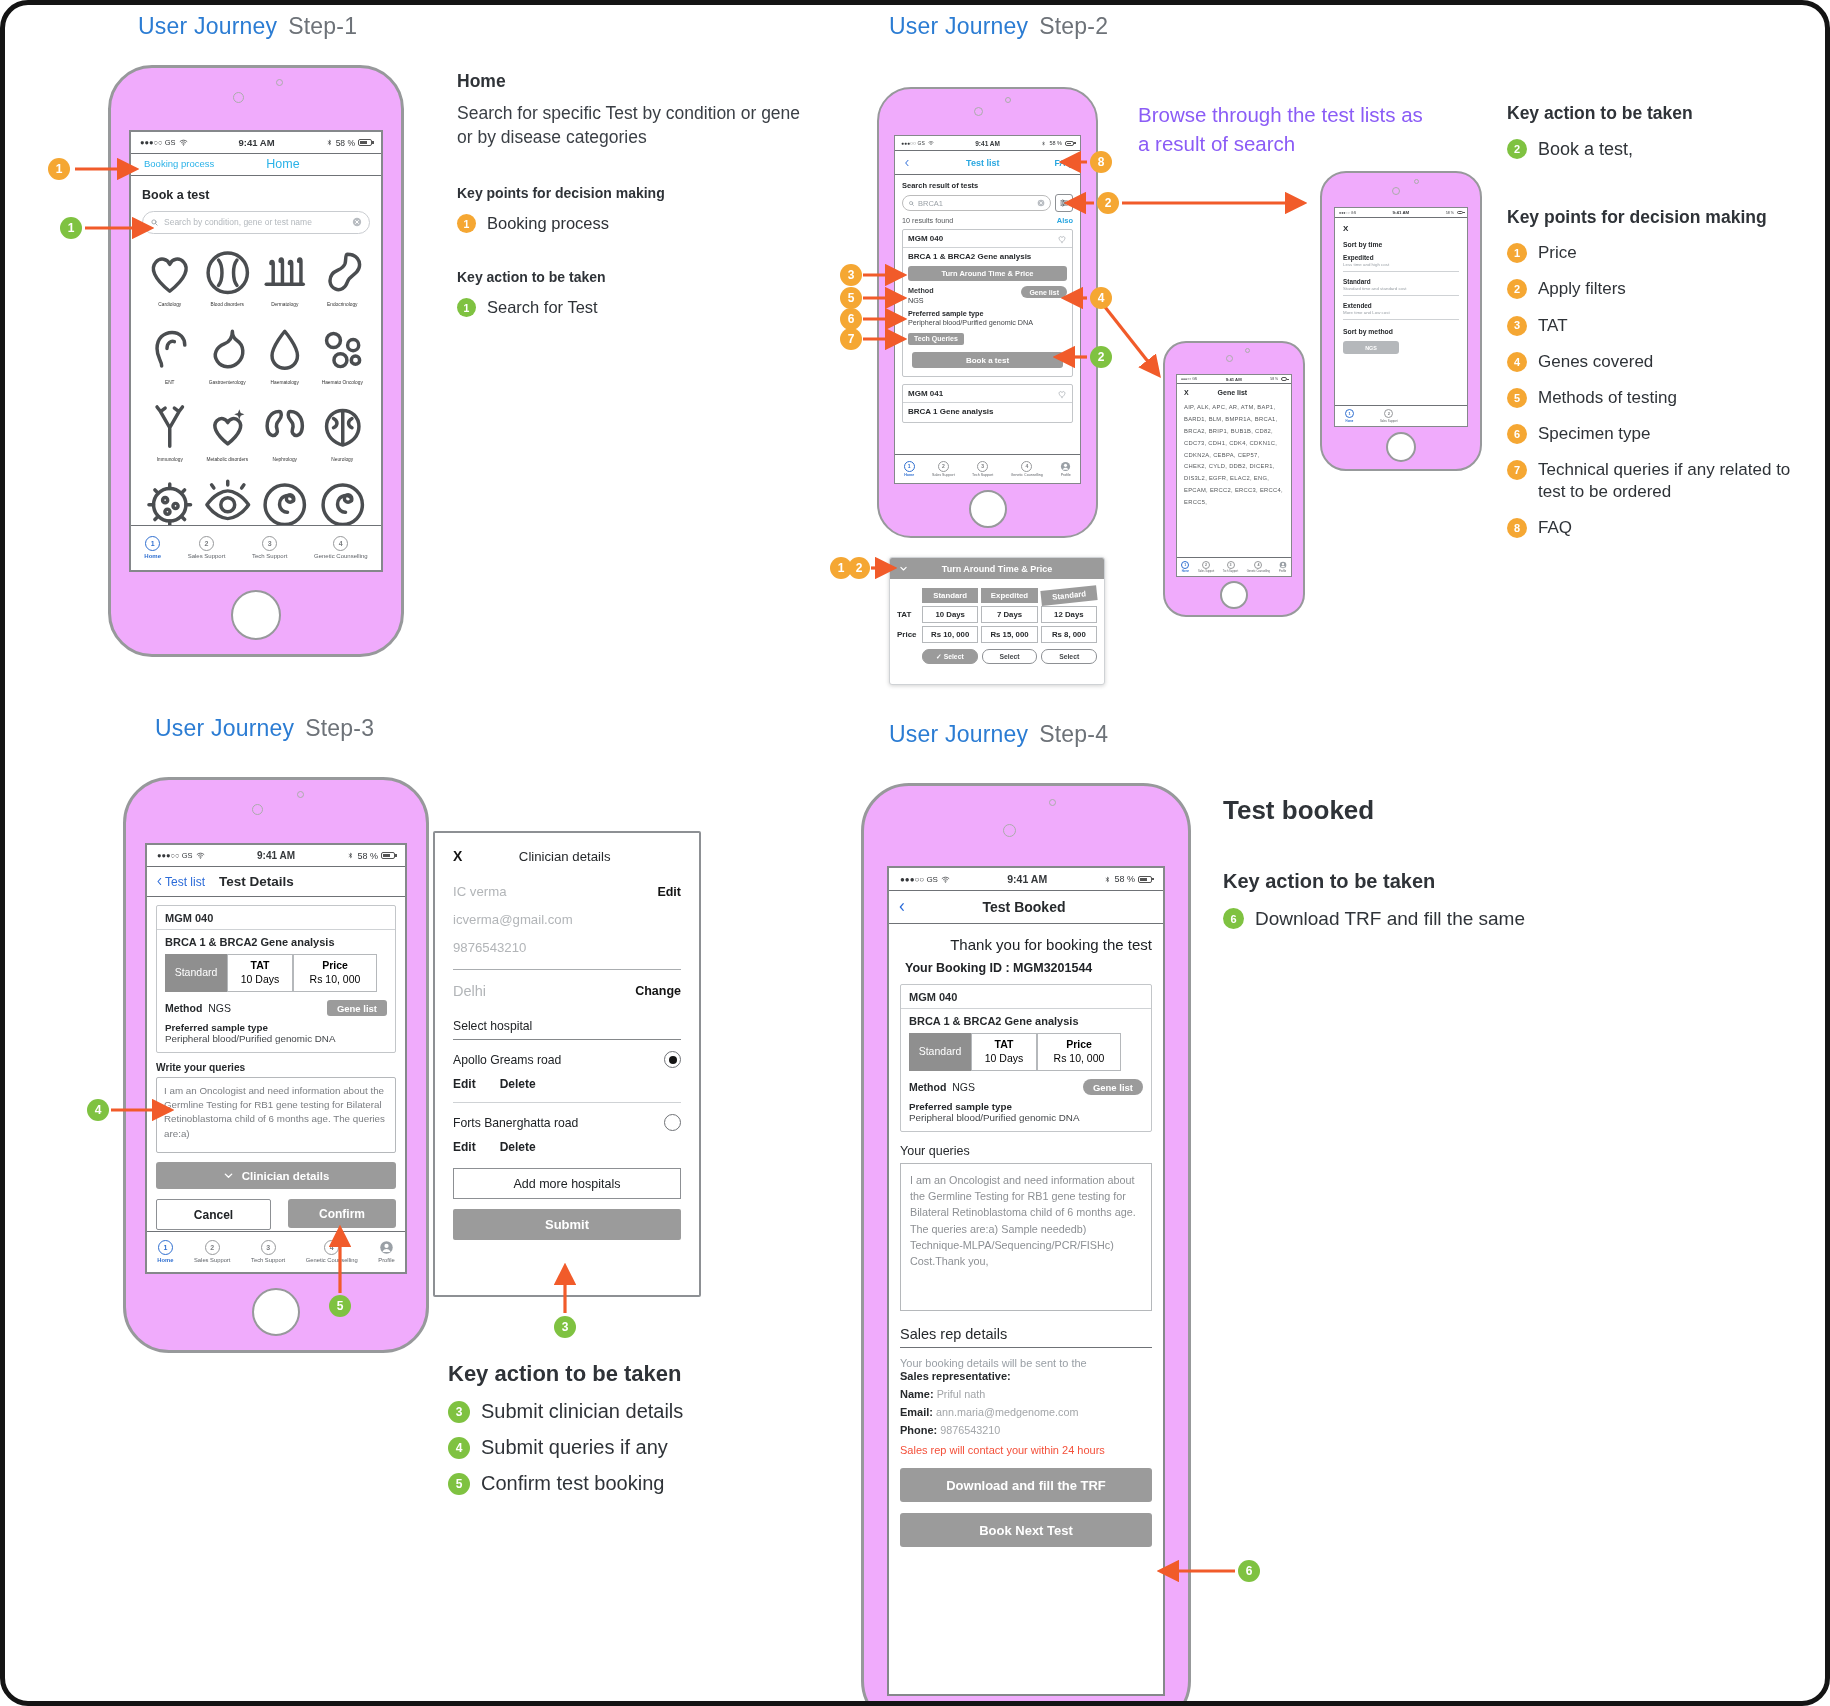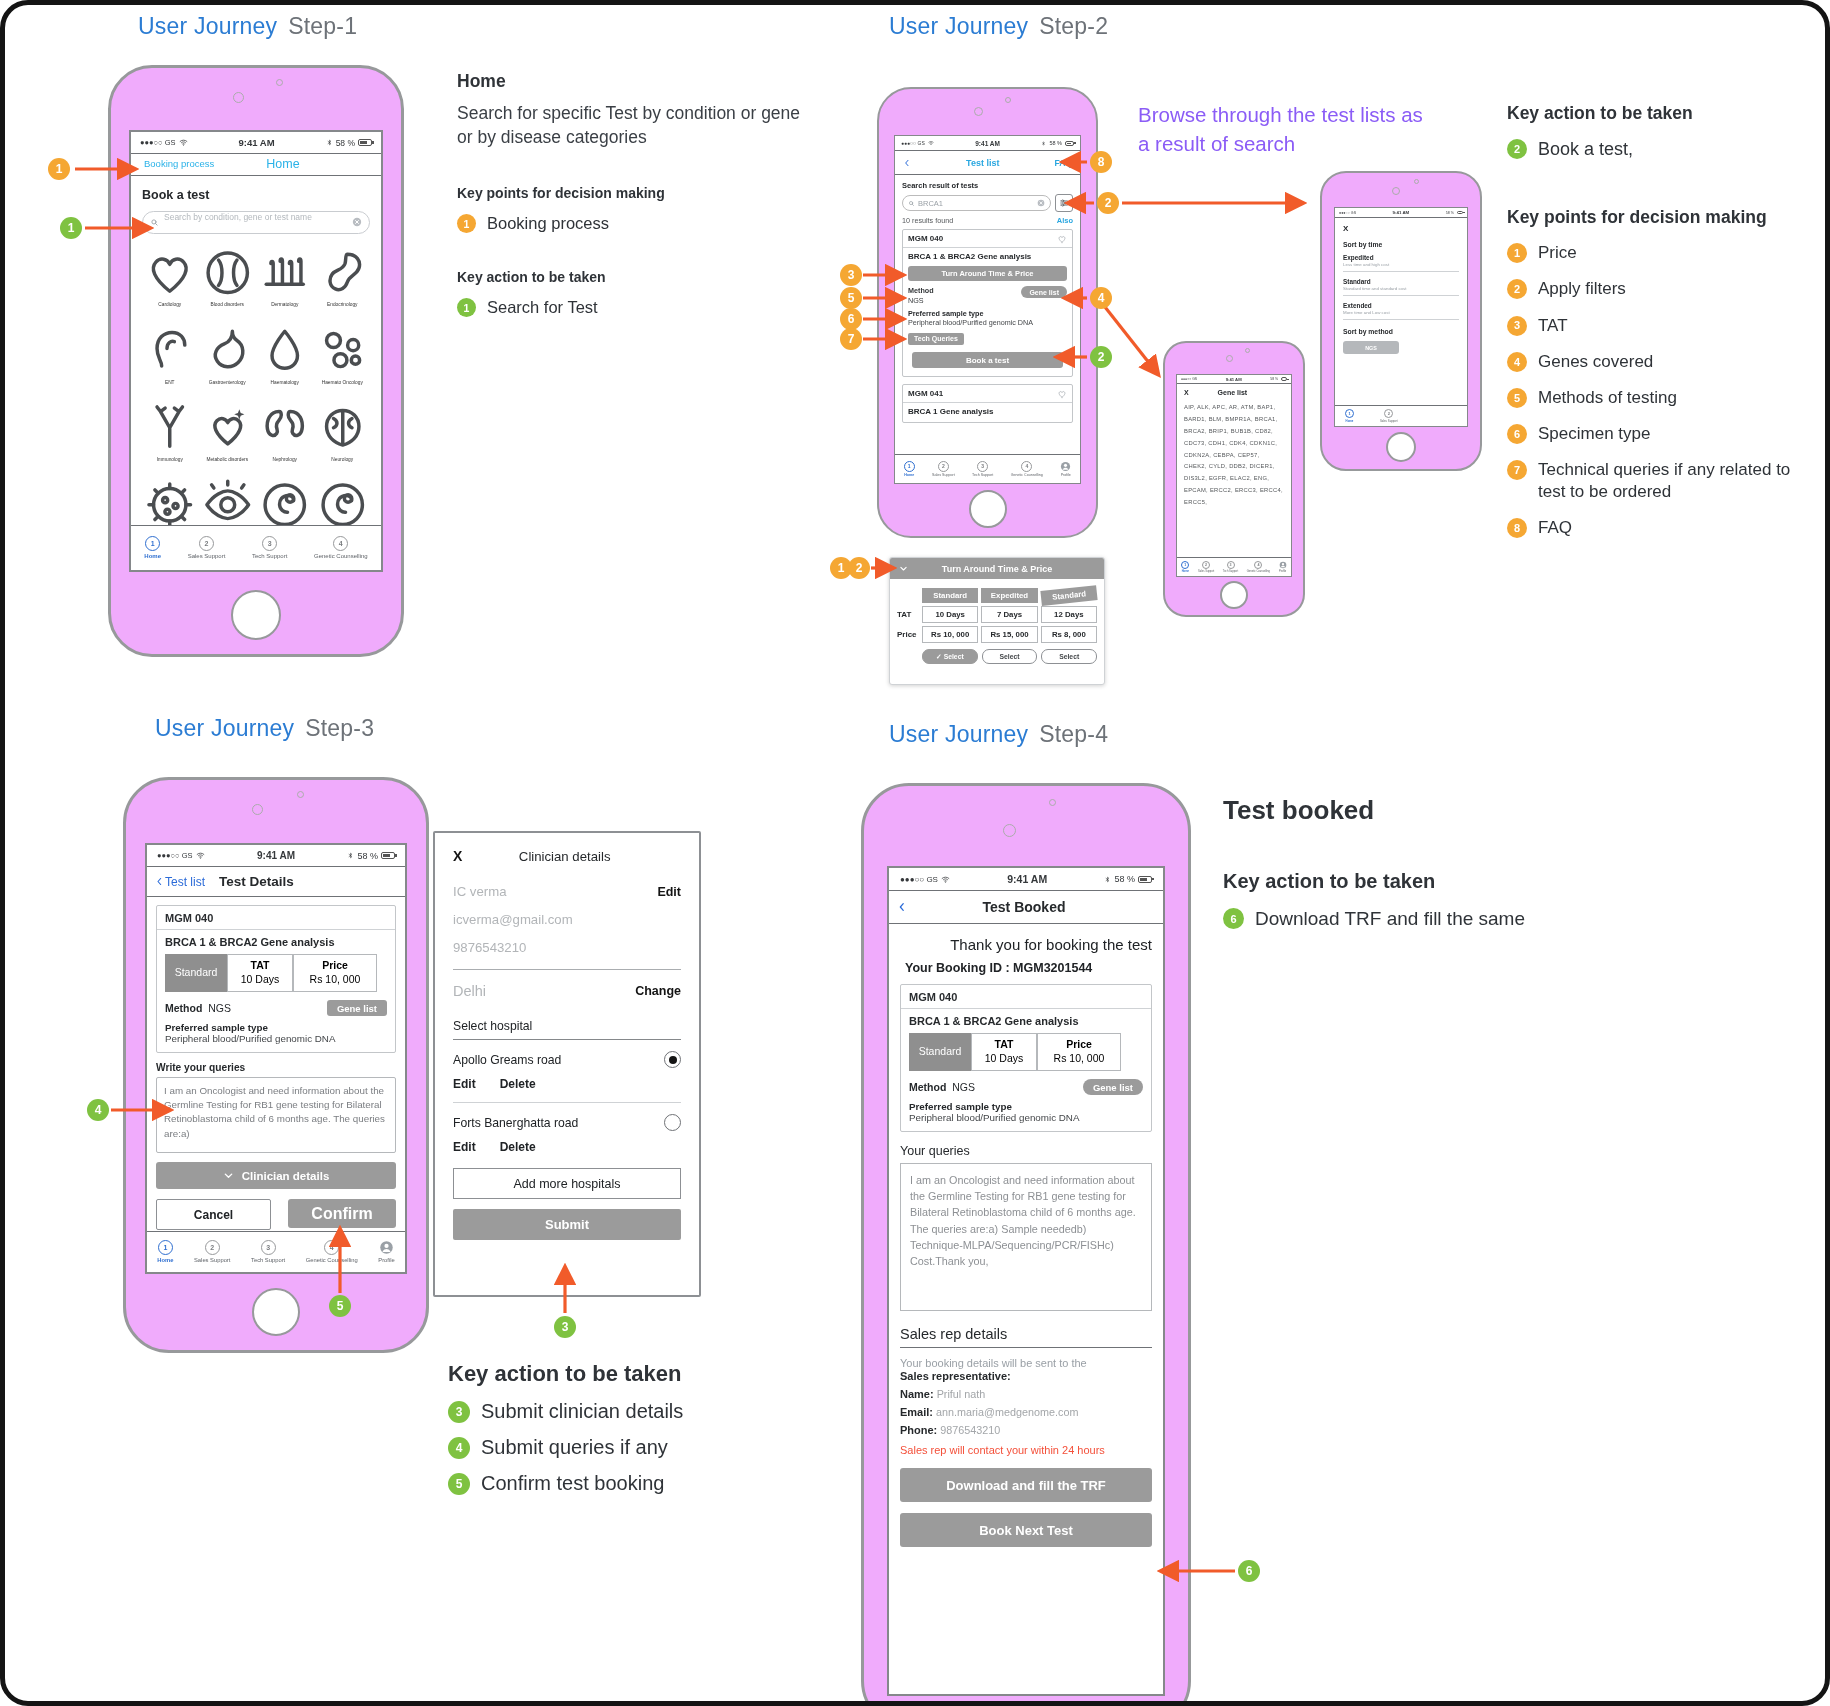--- a/index.html
+++ b/index.html
@@ -73,21 +73,21 @@
   #scr1 .sbar{height:22px;font-size:9px;padding:0 9px;}
   #scr1 .sl{font-size:7.5px;}
   #scr1 .st{font-weight:bold;font-size:9.5px;}
   #scr1 .sr{font-size:8.5px;}
   #scr1 .batt{width:14px;height:7px;}
   .tabs{display:flex;border-bottom:1.5px solid #6f7276;color:#2ab2e8;}
   .tab.l{width:84px;font-size:9.5px;line-height:1.15;padding:5px 0 5px 13px;box-sizing:border-box;}
   .tab.r{flex:1;text-align:center;font-size:12.5px;align-self:center;padding-right:30px;}
   .body1{padding:8px 11px 0 11px;}
   .h1t{font-size:12.5px;font-weight:bold;color:#26292c;margin-top:4px;}
-  .srch{display:flex;gap:5px;height:23px;border:1.5px solid #c9ccd0;border-radius:12px;margin-top:9px;padding:0 7px;box-sizing:border-box;}
+  .srch{display:flex;align-items:center;gap:5px;height:23px;border:1.5px solid #c9ccd0;border-radius:12px;margin-top:9px;padding:0 7px;box-sizing:border-box;}
   .srch .ph{flex:1;font-size:8.5px;color:#b3b8bd;}
   .cgrid{display:grid;grid-template-columns:repeat(4,1fr);row-gap:9px;column-gap:2px;margin-top:11px;}
   .cat{display:flex;flex-direction:column;align-items:center;color:#4a4d50;}
   .cat .ci svg{width:23px;height:23px;}
   .cat .cl{font-size:4.8px;color:#333;margin-top:2px;text-align:center;line-height:1.25;min-height:11px;}
   .bgrid{display:grid;grid-template-columns:1fr 1fr;gap:9px;margin-top:6px;}
   .wbtn{height:20px;border:1.3px solid #6f7276;border-radius:4px;display:flex;align-items:center;justify-content:center;font-size:9px;font-weight:bold;color:#202326;background:#fff;}
   #scr1 .bnav{height:44px;}
   #scr1 .nv-ic{width:15px;height:15px;font-size:7px;}
   #scr1 .nv-lb{font-size:6px;}
@@ -186,21 +186,21 @@
   .mrow3{display:flex;justify-content:space-between;align-items:center;margin-top:8px;}
   .mrow3 .ml{font-size:10.5px;color:#26292c;}
   .gpill3{height:16px;border-radius:3px;padding:0 10px;font-size:9.5px;}
   .slab3{font-size:9.8px;font-weight:bold;color:#26292c;margin-top:6px;}
   .sval3{font-size:9.8px;color:#44474a;}
   .wq{font-size:10.2px;font-weight:bold;color:#26292c;margin-top:9px;}
   .txtarea{margin-top:4px;border:1.2px solid #b5b8bb;border-radius:2px;height:76px;padding:6px 7px;font-size:9.8px;color:#7b7e82;line-height:1.45;box-sizing:border-box;}
   .clinbtn{height:27px;font-size:11.5px;margin-top:9px;gap:8px;}
   .ccrow{display:flex;justify-content:space-between;margin-top:10px;}
   .cbtn{width:113px;height:29px;border:1.4px solid #8d9094;background:#fff;color:#202326;display:flex;align-items:center;justify-content:center;font-size:12px;font-weight:bold;border-radius:2px;}
-  .fbtn3{width:108px;height:29px;font-size:16px;}
+  .fbtn3{width:108px;height:29px;font-size:12px;}
   #scr3 .bnav{height:40px;}
   #scr3 .nv-ic{width:15px;height:15px;font-size:7px;}
   #scr3 .nv-lb{font-size:5.8px;}
   
   .panel{position:absolute;background:#fff;border:2px solid #8d9094;border-radius:2px;box-sizing:border-box;padding:15px 18px;z-index:2;}
   .pnl-head{display:flex;align-items:center;}
   .pnl-head .x{font-size:14px;font-weight:bold;color:#141414;}
   .pnl-head .t{flex:1;text-align:center;font-size:13.2px;color:#26292c;margin-right:14px;}
   .grey{color:#b2b5b8;}
   .rowsb{display:flex;justify-content:space-between;align-items:center;}

